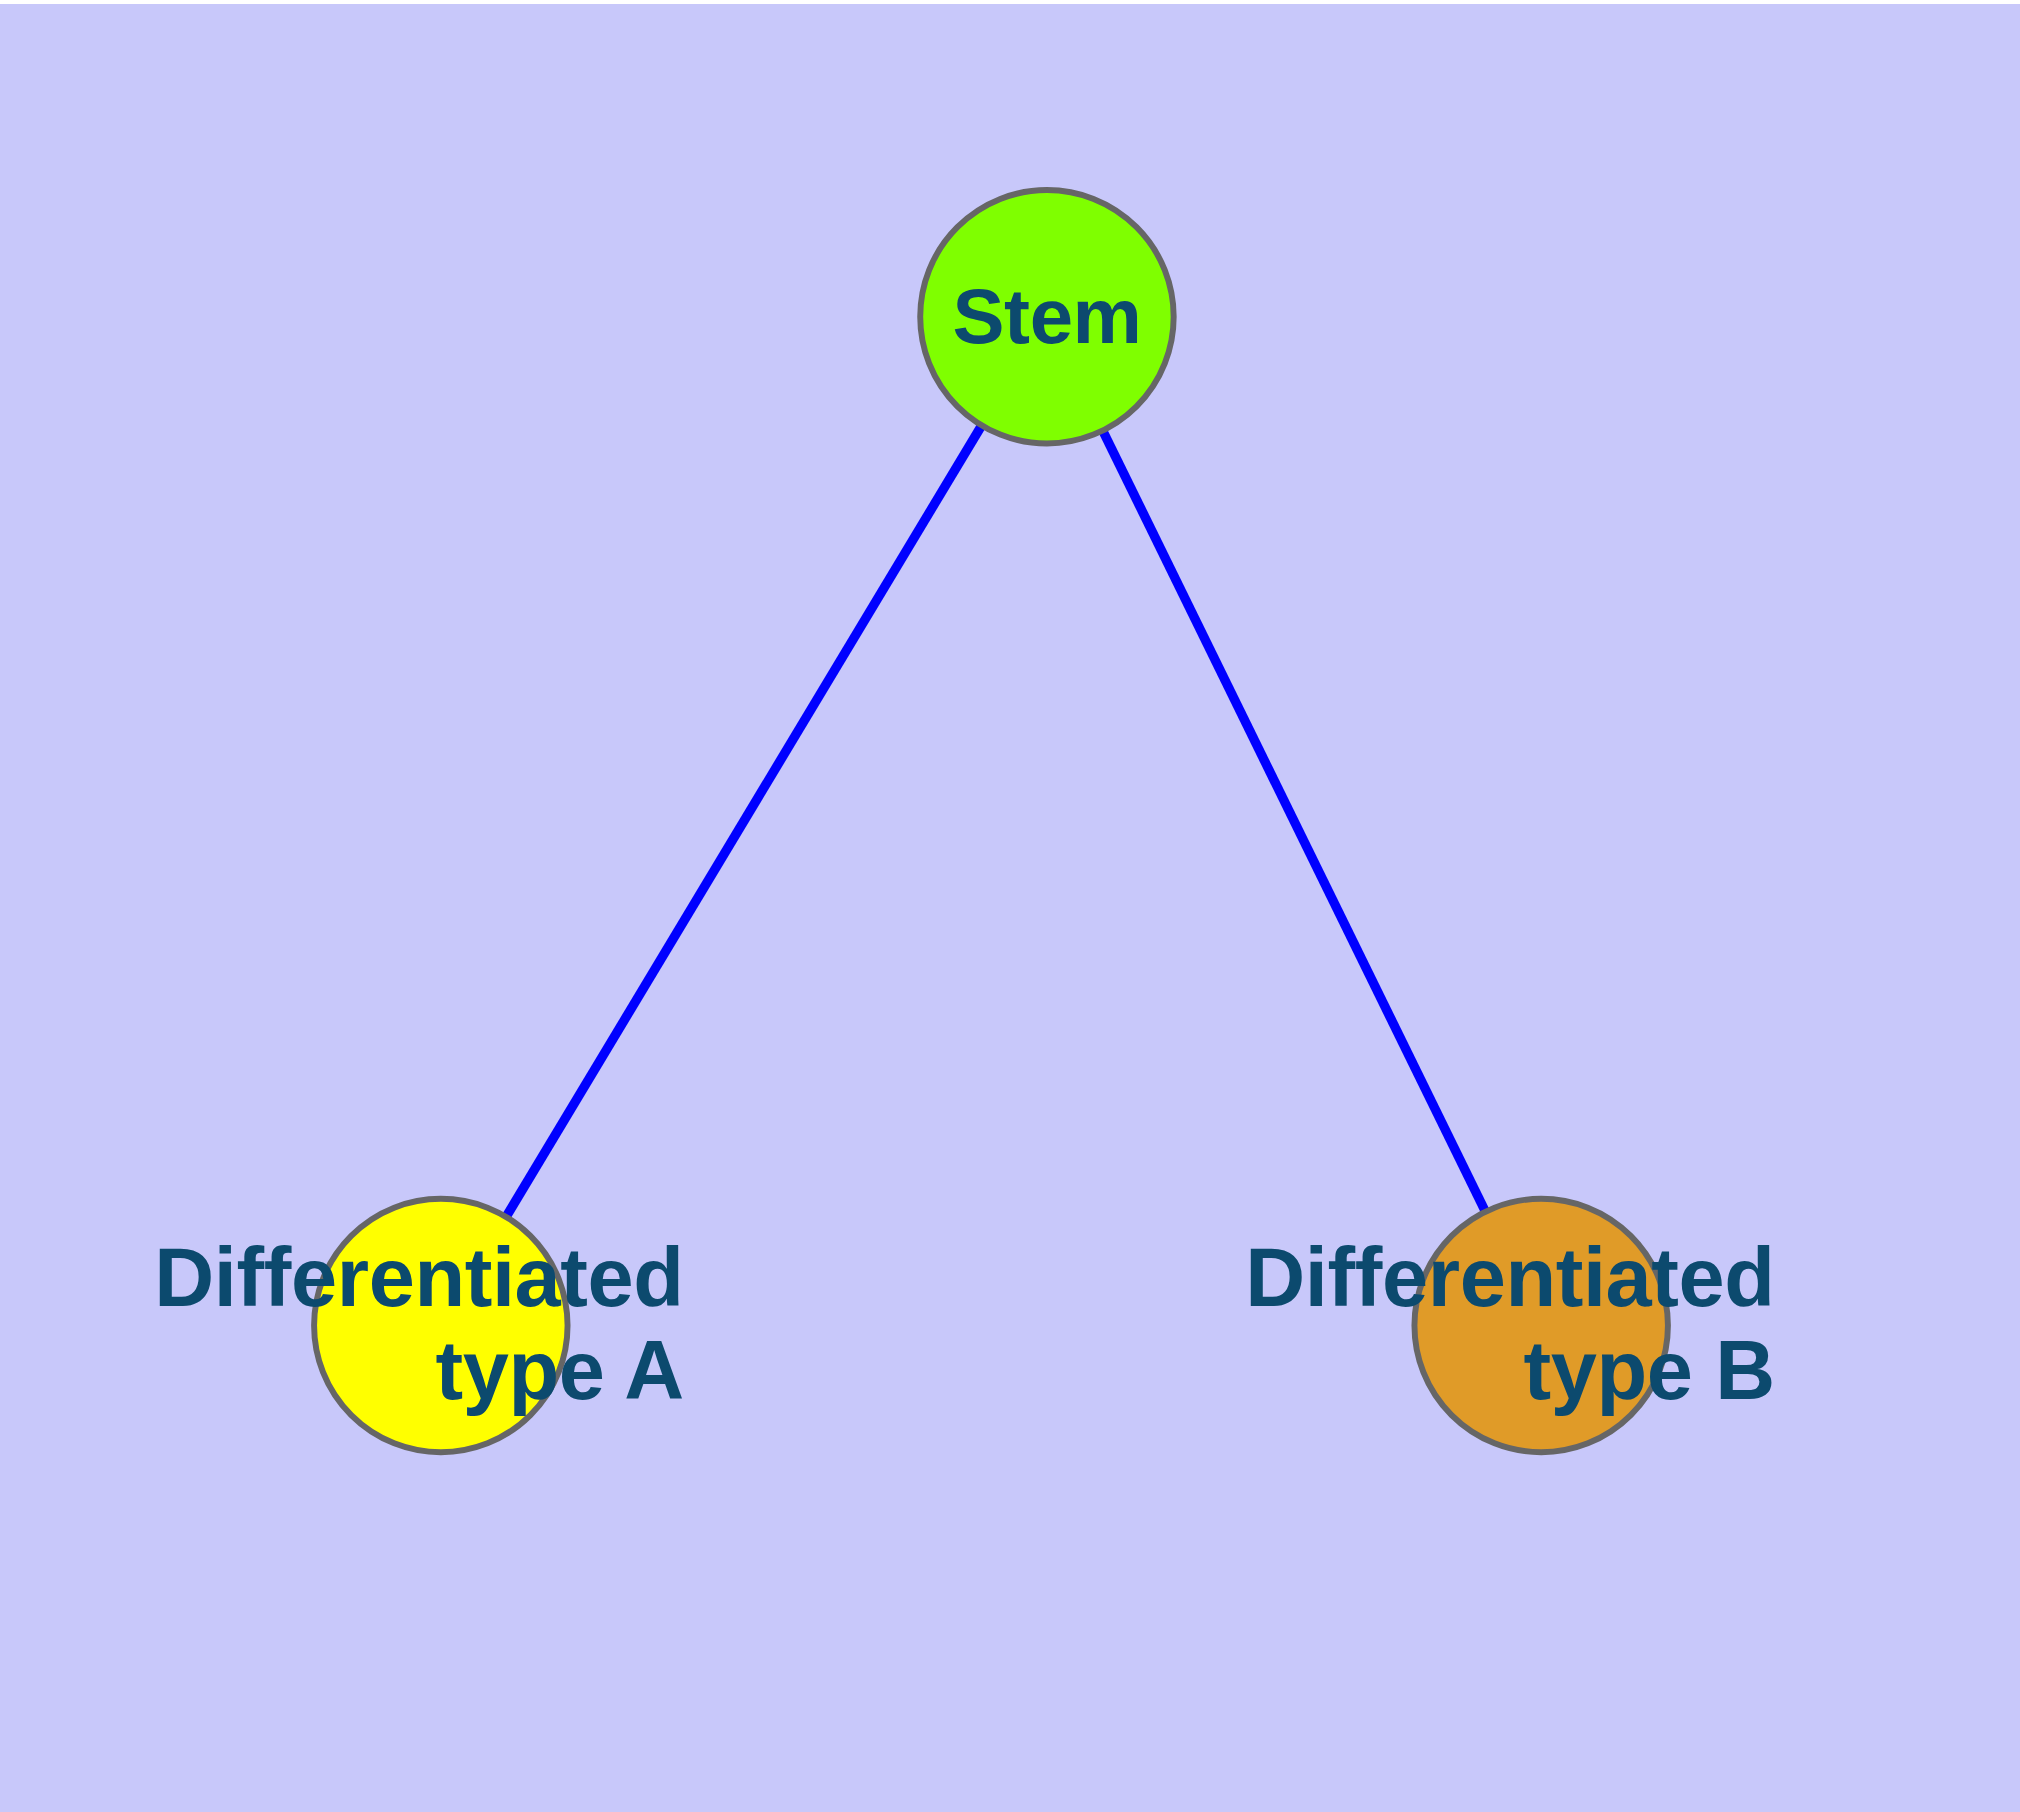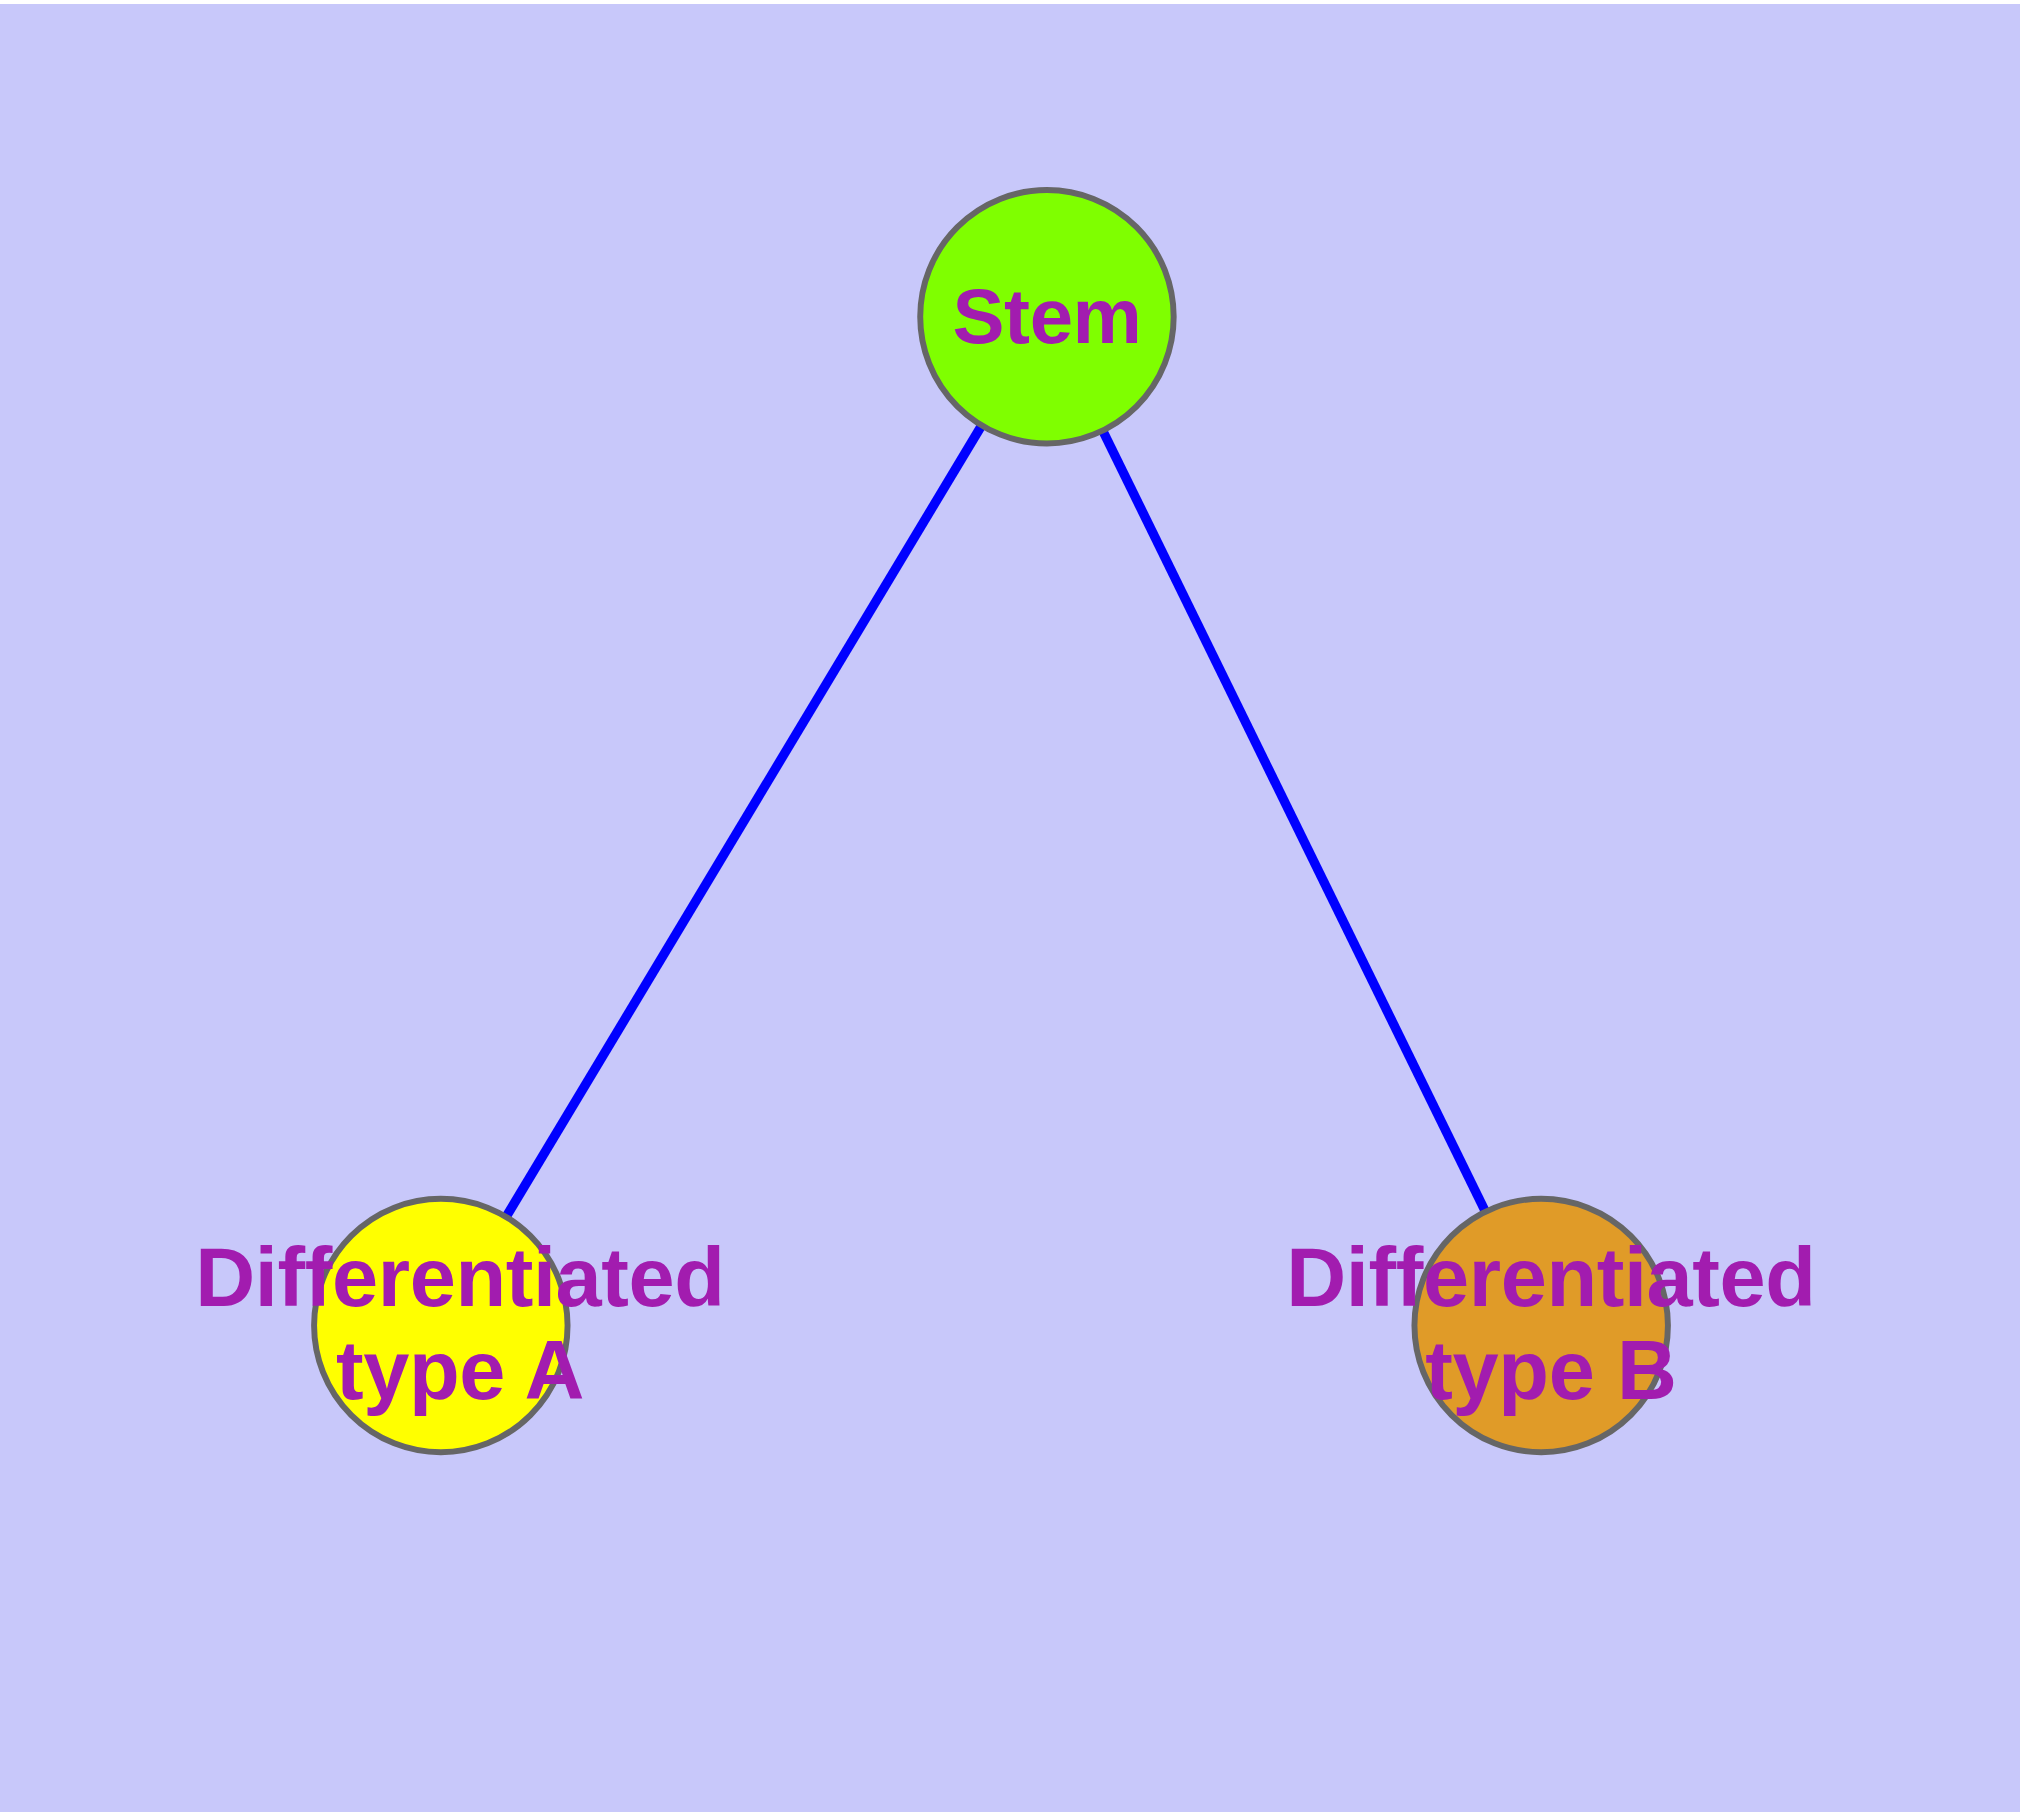--- a/index.html
+++ b/index.html
@@ -31,29 +31,29 @@
     width: 2021px;
     height: 1808px;
     display: block;
   }
   .node-label {
     position: absolute;
     left: 50%;
     top: 50%;
     transform: translate(-50%, -50%);
     white-space: pre;
-    text-align: center;
-    color: #a21caf;
+    text-align: right;
+    color: #0c4a6e;
     font-weight: bold;
     line-height: 1.12;
     letter-spacing: -0.4px;
     pointer-events: none;
   }
   .label-stem { font-size: 78px; }
-  .label-leaf { font-size: 83px; margin-left: 41px; }
+  .label-leaf { font-size: 83px; }
 </style>
 </head>
 <body>
 
 <div id="stage">
   <div id="canvas">
     <svg id="graph-svg" viewBox="0 0 2384 2133" preserveAspectRatio="none">
       <g id="edge-layer">
           <line x1="1157.231179587493" y1="498.43342138585086" x2="597.768820412507" y2="1429.5665786141492" stroke="#0000ff" stroke-width="11" stroke-linecap="butt"></line>
           <line x1="1301.4331134496238" y1="504.6010377445151" x2="1751.5668865503762" y2="1423.398962255485" stroke="#0000ff" stroke-width="11" stroke-linecap="butt"></line>

